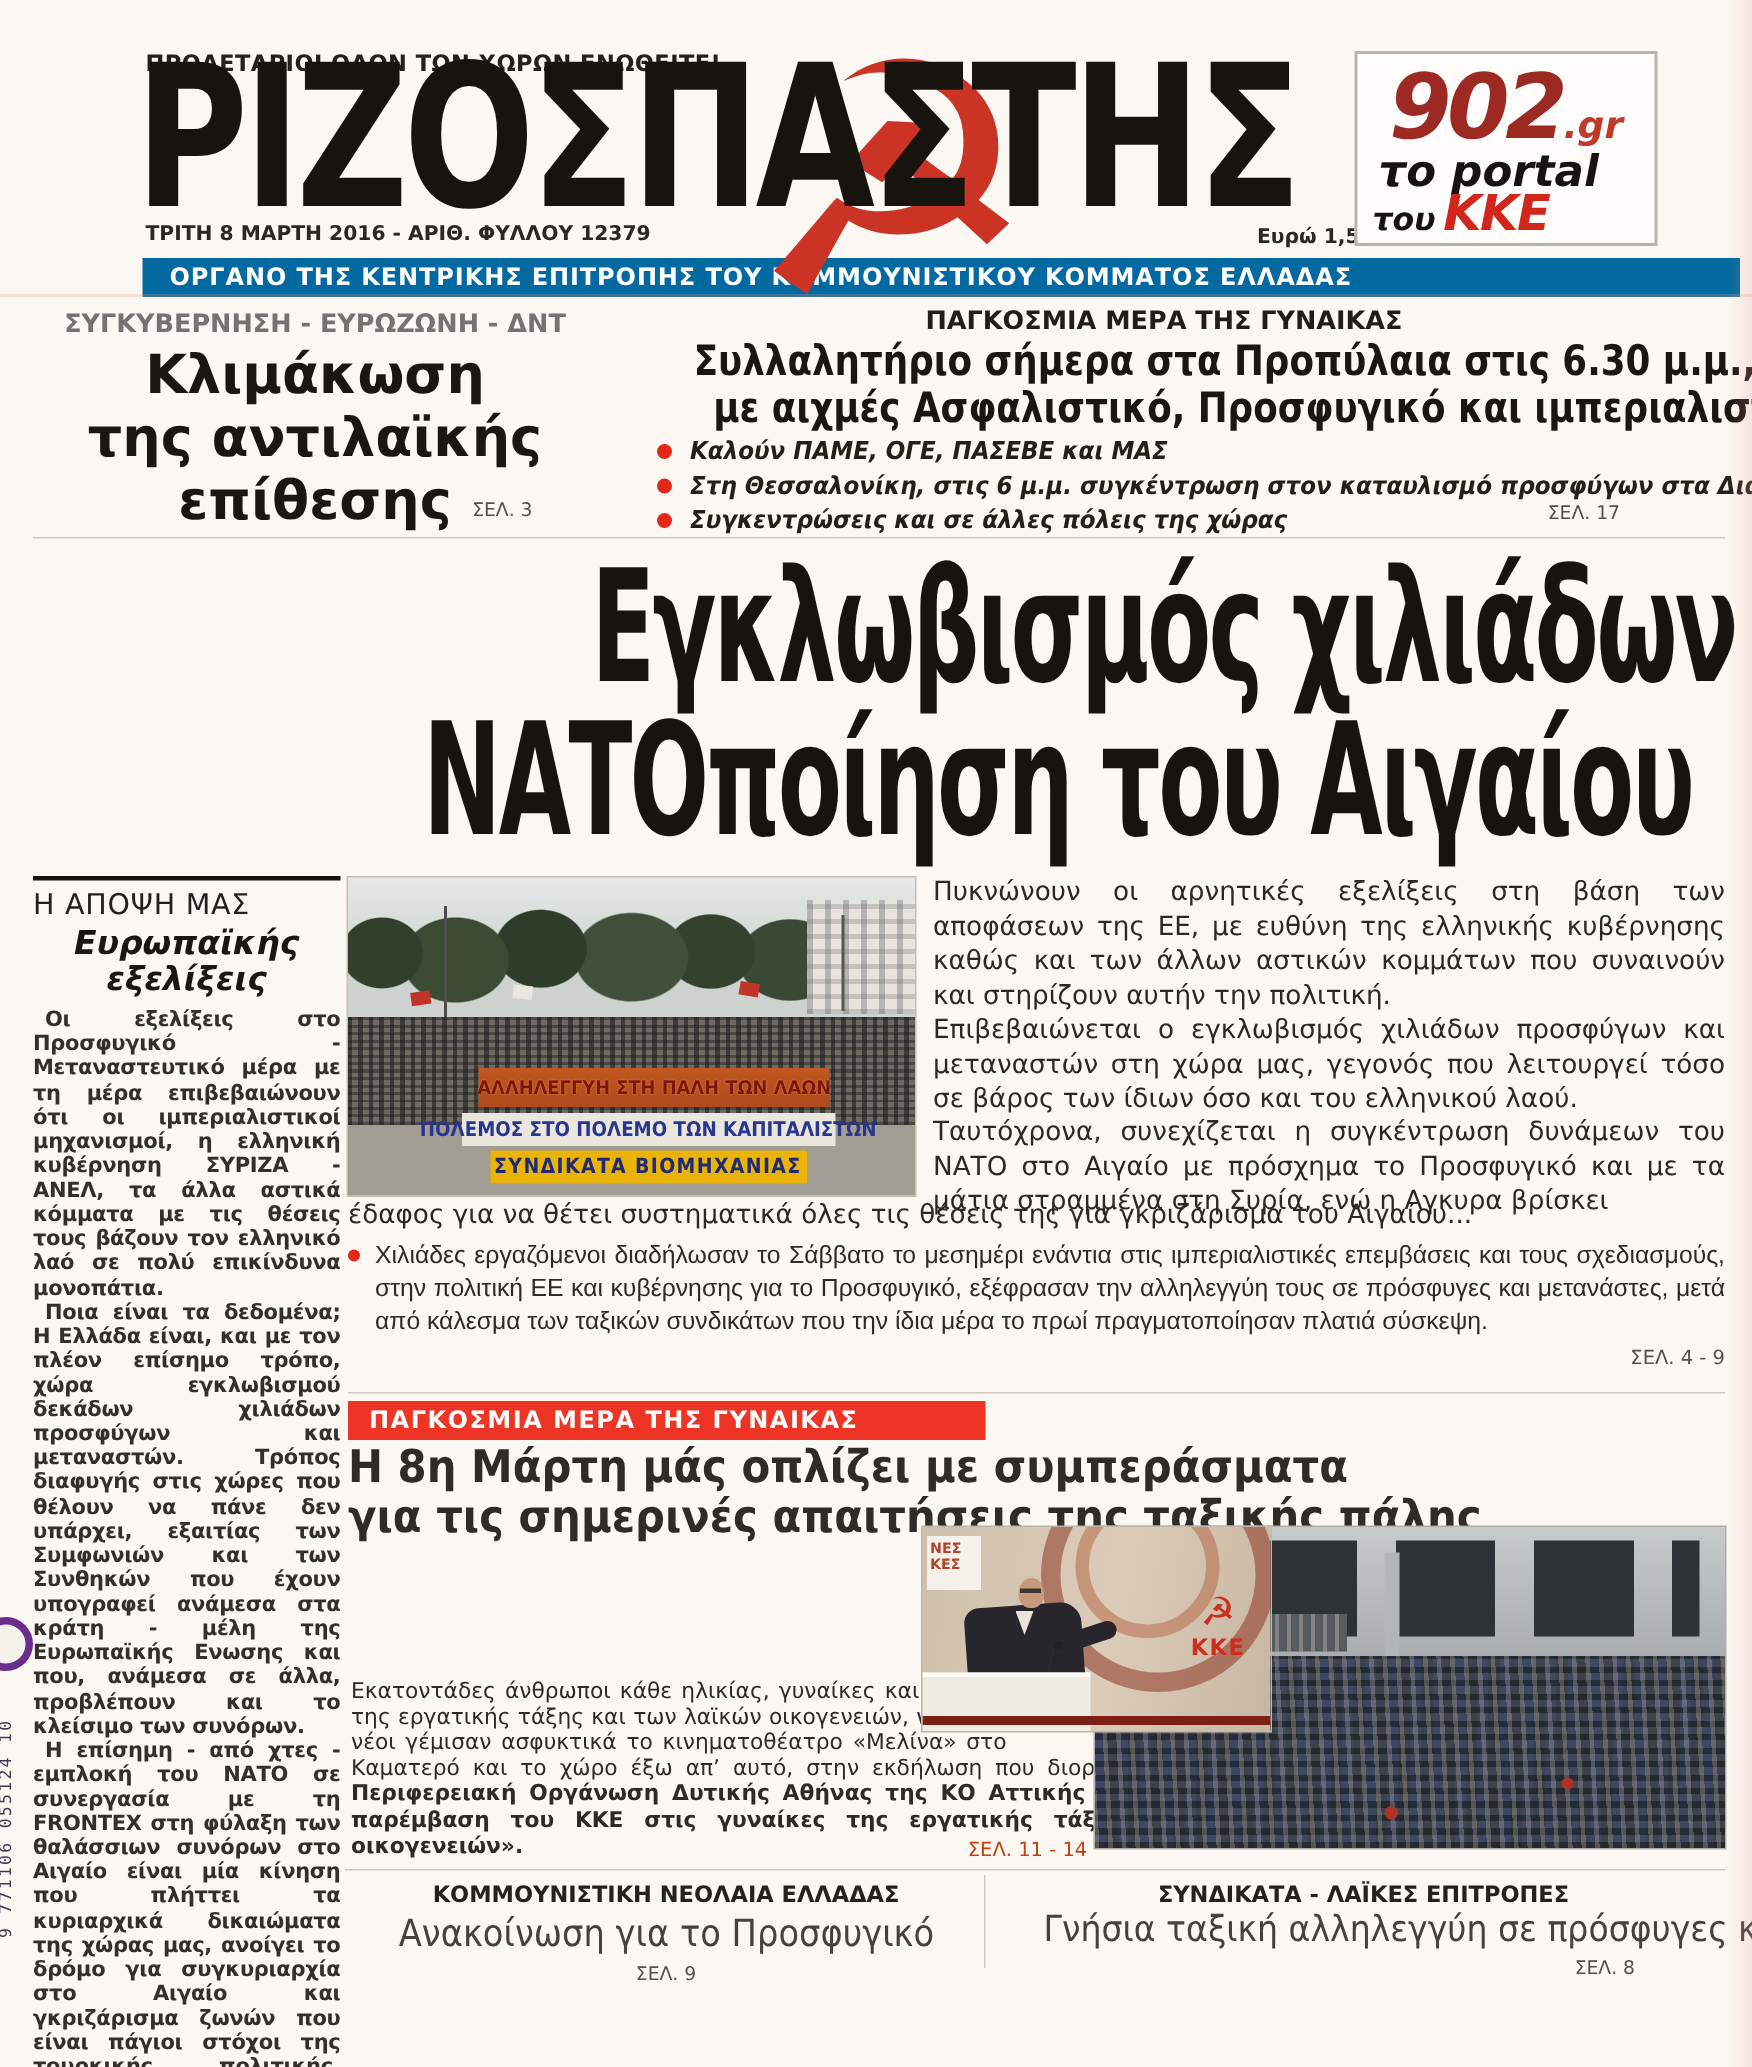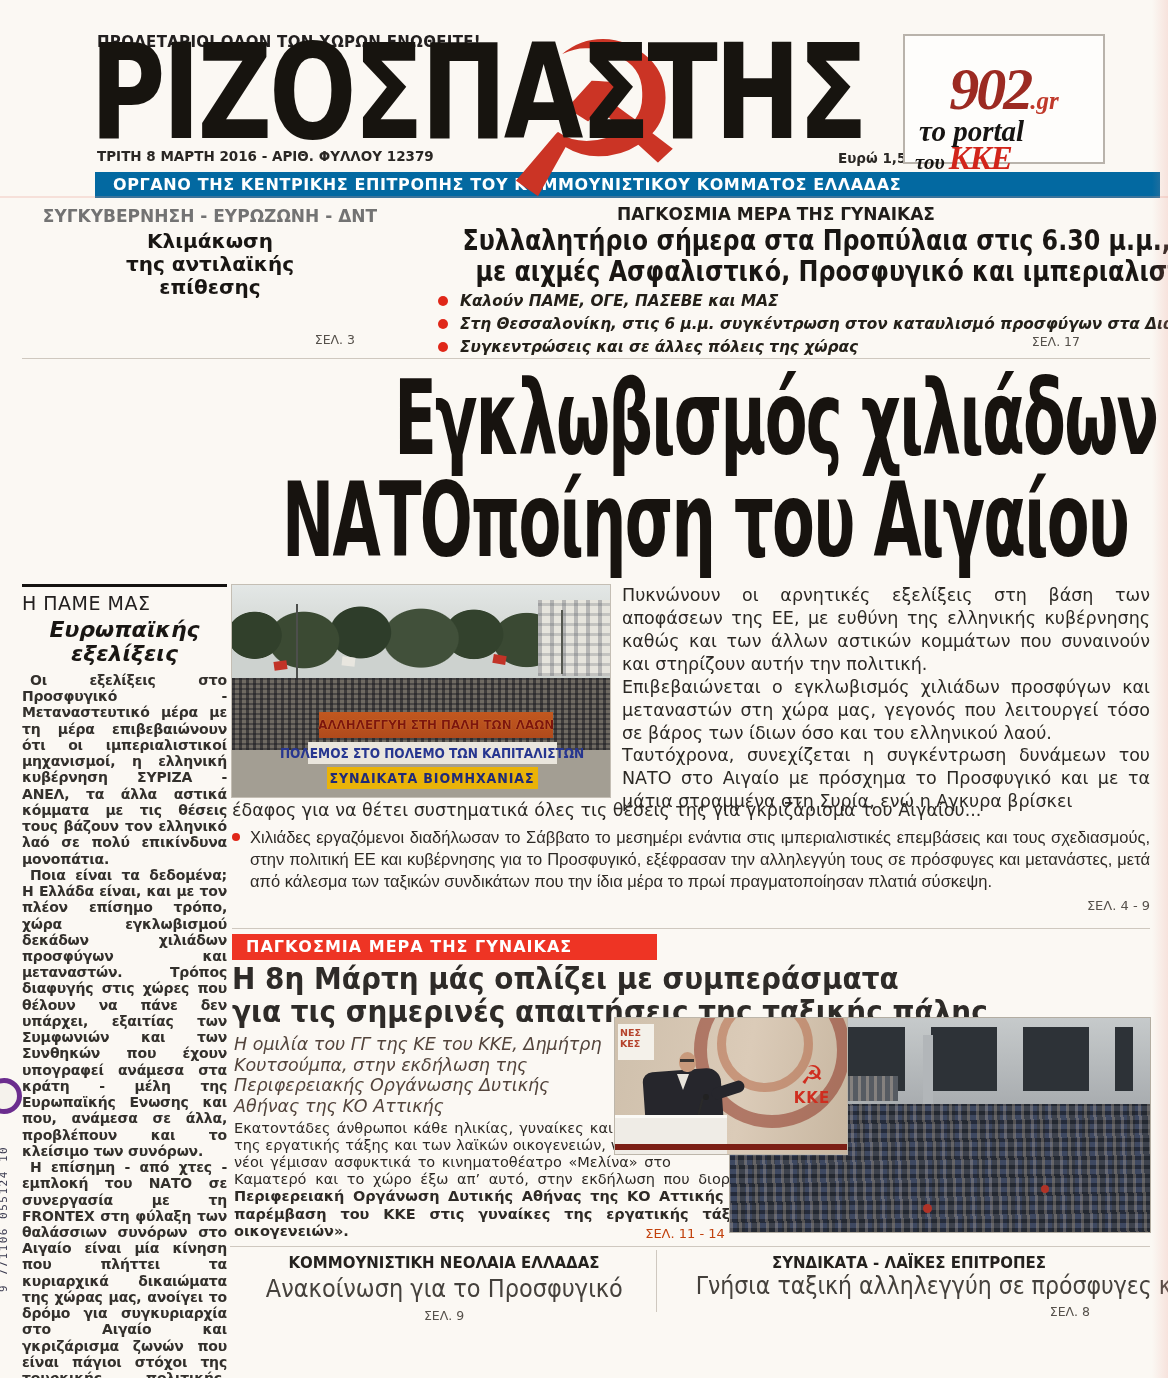--- a/index.html
+++ b/index.html
@@ -9,33 +9,33 @@
   .cxc{display:inline-block;transform-origin:center top;}
   .cxl{display:inline-block;transform-origin:left top;}
   .sx60{transform:scaleX(.60);} .sx78{transform:scaleX(.78);} .sx85{transform:scaleX(.85);} .sx90{transform:scaleX(.90);} .sx92{transform:scaleX(.92);}
   .sx93{transform:scaleX(.93);} .sx95{transform:scaleX(.95);}
   
   .slogan{left:97px;top:33px;font-size:15px;font-weight:bold;color:#232020;letter-spacing:.3px;}
   .mast-title{left:90px;top:26px;font-size:132px;line-height:1;font-weight:bold;letter-spacing:-4px;color:#17140f;z-index:2;white-space:nowrap;}
   .hs-big{left:498px;top:14px;font-size:215px;line-height:1;color:#cb3425;z-index:1;}
   .dateline{left:97px;top:148px;font-size:13.5px;font-weight:bold;color:#2a2724;}
   .price{left:838px;top:150px;font-size:13.5px;font-weight:bold;color:#2a2724;}
-  .portal-box{left:903px;top:34px;width:202px;height:130px;background:#fefdfb;border:2px solid #b9b3ab;box-sizing:border-box;padding:21px 10px;font-family:Liberation Serif, serif;}
+  .portal-box{left:903px;top:34px;width:202px;height:130px;background:#fefdfb;border:2px solid #b9b3ab;box-sizing:border-box;padding:4px 10px;}
   .portal-num-row{text-align:center;line-height:1;margin-top:2px;}
   .portal-num{font-size:60px;font-weight:800;font-style:italic;color:#9c2a22;letter-spacing:-3px;}
   .portal-tld{font-size:25px;font-weight:800;font-style:italic;color:#c0392b;}
   .portal-line1{font-size:29px;font-weight:800;font-style:italic;color:#161412;line-height:1;margin-top:-2px;margin-left:4px;}
   .portal-line2{text-align:left;line-height:1;margin-top:-4px;}
   .portal-tou{font-size:21px;font-style:italic;font-weight:700;color:#161412;}
   .portal-kke{font-size:33px;font-weight:800;font-style:italic;color:#d2251b;letter-spacing:-1px;}
   .organ-bar{left:95px;top:172px;width:1065px;height:26px;background:#0369a1;color:#fff;
              font-size:16px;font-weight:bold;line-height:26px;padding-left:18px;letter-spacing:.6px;box-sizing:border-box;white-space:nowrap;}
   
   .lt-kicker{left:35px;top:206px;width:350px;text-align:center;font-size:17px;font-weight:bold;color:#737373;}
-  .lt-title{left:35px;top:230px;width:350px;text-align:center;font-size:20px;font-weight:bold;line-height:1.16;color:#191613;}
+  .lt-title{left:35px;top:230px;width:350px;text-align:center;font-size:36px;font-weight:bold;line-height:1.16;color:#191613;}
   .lt-page{left:35px;top:332px;width:320px;text-align:right;font-size:12.5px;color:#55504a;}
   .ct-kicker{left:400px;top:204px;width:752px;text-align:center;font-size:17px;font-weight:bold;color:#201d1a;}
   .ct-line{width:752px;left:400px;text-align:center;font-size:28px;font-weight:bold;line-height:1;color:#191613;white-space:nowrap;}
   .bullets{left:438px;top:291px;width:700px;}
   .bullet-row{position:relative;padding-left:22px;height:23px;font-size:16.5px;font-weight:bold;font-style:italic;color:#242019;white-space:nowrap;}
   .bullet-dot{position:absolute;left:0;top:5px;width:10px;height:10px;border-radius:50%;background:#e02718;}
   .ct-page{left:900px;top:334px;width:180px;text-align:right;font-size:12.5px;color:#55504a;}
   .hr{background:#cfc8bf;height:1px;}
   
   .head-line{left:0;width:1168px;text-align:center;font-size:104px;font-weight:bold;line-height:1;letter-spacing:-3px;color:#17130f;white-space:nowrap;}
@@ -181,21 +181,21 @@
     <div class="bullet-row"><span class="bullet-dot"></span><span class="cxl sx93">Συγκεντρώσεις και σε άλλες πόλεις της χώρας</span></div>
   </div>
   <div class="abs ct-page">ΣΕΛ. 17</div>
 
   <div class="abs hr" style="left:22px;top:358px;width:1128px;"></div>
 
   <div class="abs head-line" style="top:366px;"><span class="cxc sx60">Εγκλωβισμός χιλιάδων προσφύγων</span></div>
   <div class="abs head-line" style="top:468px;"><span class="cxc sx60">ΝΑΤΟποίηση του Αιγαίου</span></div>
 
   <div class="abs op-rule"></div>
-  <div class="abs op-kicker">Η ΠΑΜΕ ΜΑΣ</div>
+  <div class="abs op-kicker">Η ΑΠΟΨΗ ΜΑΣ</div>
   <div class="abs op-title">
     <div>Ευρωπαϊκής</div>
     <div>εξελίξεις</div>
   </div>
   <div class="abs op-body">
     <p>Οι εξελίξεις στο Προσφυγικό - Μεταναστευτικό μέρα με τη μέρα επιβεβαιώνουν ότι οι ιμπεριαλιστικοί μηχανισμοί, η ελληνική κυβέρνηση ΣΥΡΙΖΑ - ΑΝΕΛ, τα άλλα αστικά κόμματα με τις θέσεις τους βάζουν τον ελληνικό λαό σε πολύ επικίνδυνα μονοπάτια.</p>
     <p>Ποια είναι τα δεδομένα; Η Ελλάδα είναι, και με τον πλέον επίσημο τρόπο, χώρα εγκλωβισμού δεκάδων χιλιάδων προσφύγων και μεταναστών. Τρόπος διαφυγής στις χώρες που θέλουν να πάνε δεν υπάρχει, εξαιτίας των Συμφωνιών και των Συνθηκών που έχουν υπογραφεί ανάμεσα στα κράτη - μέλη της Ευρωπαϊκής Ενωσης και που, ανάμεσα σε άλλα, προβλέπουν και το κλείσιμο των συνόρων.</p>
     <p>Η επίσημη - από χτες - εμπλοκή του ΝΑΤΟ σε συνεργασία με τη FRONTEX στη φύλαξη των θαλάσσιων συνόρων στο Αιγαίο είναι μία κίνηση που πλήττει τα κυριαρχικά δικαιώματα της χώρας μας, ανοίγει το δρόμο για συγκυριαρχία στο Αιγαίο και γκριζάρισμα ζωνών που είναι πάγιοι στόχοι της τουρκικής πολιτικής. Αυτές οι εξελίξεις επιβεβαιώνουν την αρχική εκτίμηση του ΚΚΕ ότι η εξέλιξη των πραγμάτων για τους λαούς, όσον αφορά αυτό το τεράστιο ζήτημα, δεν βρίσκεται σε καλό δρόμο.</p>
 
   </div>
@@ -232,21 +232,20 @@
     <span class="bullet-dot"></span>
     <span>Χιλιάδες εργαζόμενοι διαδήλωσαν το Σάββατο το μεσημέρι ενάντια στις ιμπεριαλιστικές επεμβάσεις και τους σχεδιασμούς, στην πολιτική ΕΕ και κυβέρνησης για το Προσφυγικό, εξέφρασαν την αλληλεγγύη τους σε πρόσφυγες και μετανάστες, μετά από κάλεσμα των ταξικών συνδικάτων που την ίδια μέρα το πρωί πραγματοποίησαν πλατιά σύσκεψη.</span>
   </div>
   <div class="abs lead-page">ΣΕΛ. 4 - 9</div>
 
   <div class="abs hr" style="left:232px;top:928px;width:918px;"></div>
 
   <div class="abs feat-label">ΠΑΓΚΟΣΜΙΑ ΜΕΡΑ ΤΗΣ ΓΥΝΑΙΚΑΣ</div>
   <div class="abs feat-h" style="top:964px;"><span class="cxl sx93">Η 8η Μάρτη μάς οπλίζει με συμπεράσματα</span></div>
   <div class="abs feat-h" style="top:997px;"><span class="cxl sx93">για τις σημερινές απαιτήσεις της ταξικής πάλης</span></div>
-  <div class="abs feat-deck">Η ομιλία του ΓΓ της ΚΕ του ΚΚΕ, Δημήτρη Κουτσούμπα, στην εκδήλωση της Περιφερειακής Οργάνωσης Δυτικής Αθήνας της ΚΟ Αττικής</div>
   <div class="abs feat-body">
     <span class="feat-float"></span>
     <span>Εκατοντάδες άνθρωποι κάθε ηλικίας, γυναίκες και άντρες της εργατικής τάξης και των λαϊκών οικογενειών, νέες και νέοι γέμισαν ασφυκτικά το κινηματοθέατρο «Μελίνα» στο Καματερό και το χώρο έξω απ’ αυτό, στην εκδήλωση που διοργάνωσε την Κυριακή η </span><b>Περιφερειακή Οργάνωση Δυτικής Αθήνας της ΚΟ Αττικής του ΚΚΕ,</b><span> με θέμα </span><b>«Η παρέμβαση του ΚΚΕ στις γυναίκες της εργατικής τάξης και των λαϊκών οικογενειών».</b>
   </div>
   <div class="abs feat-page">ΣΕΛ. 11 - 14</div>
 
   <div class="abs spk">
     <div class="spk-arc"></div>
     <div class="spk-arc2"></div>
     <div class="spk-box">

